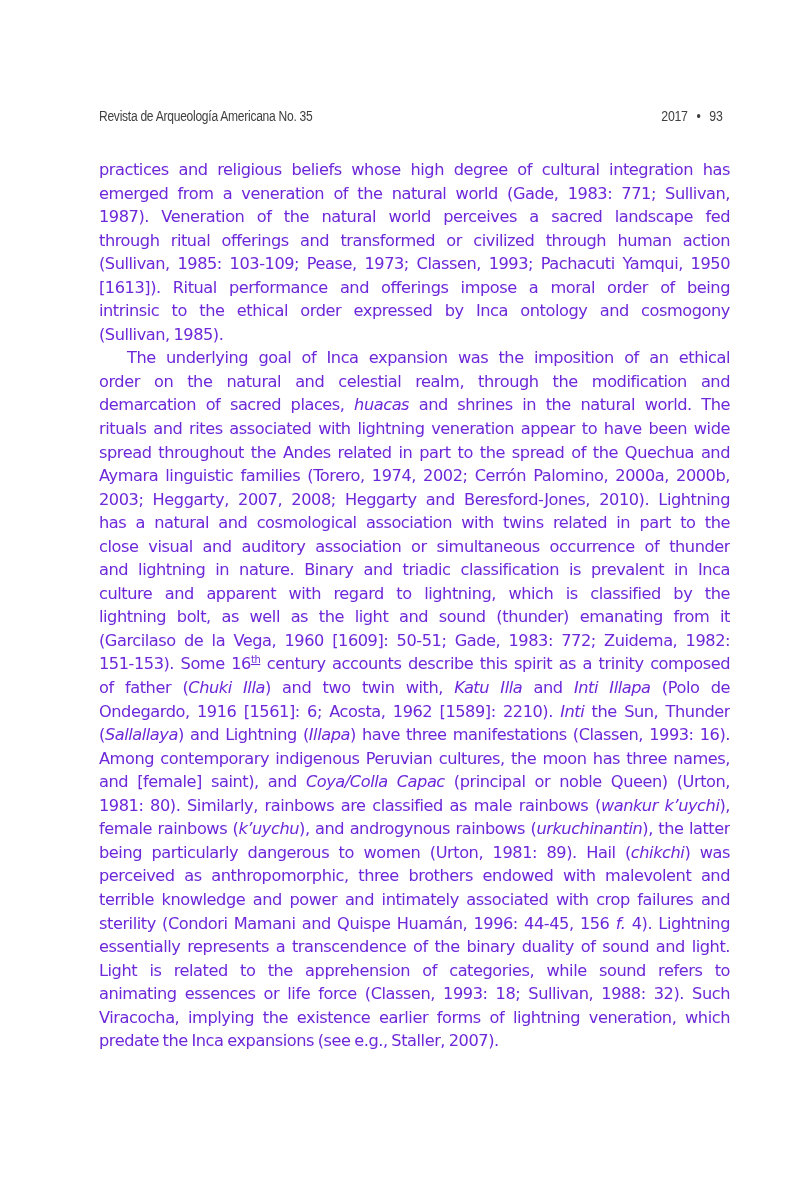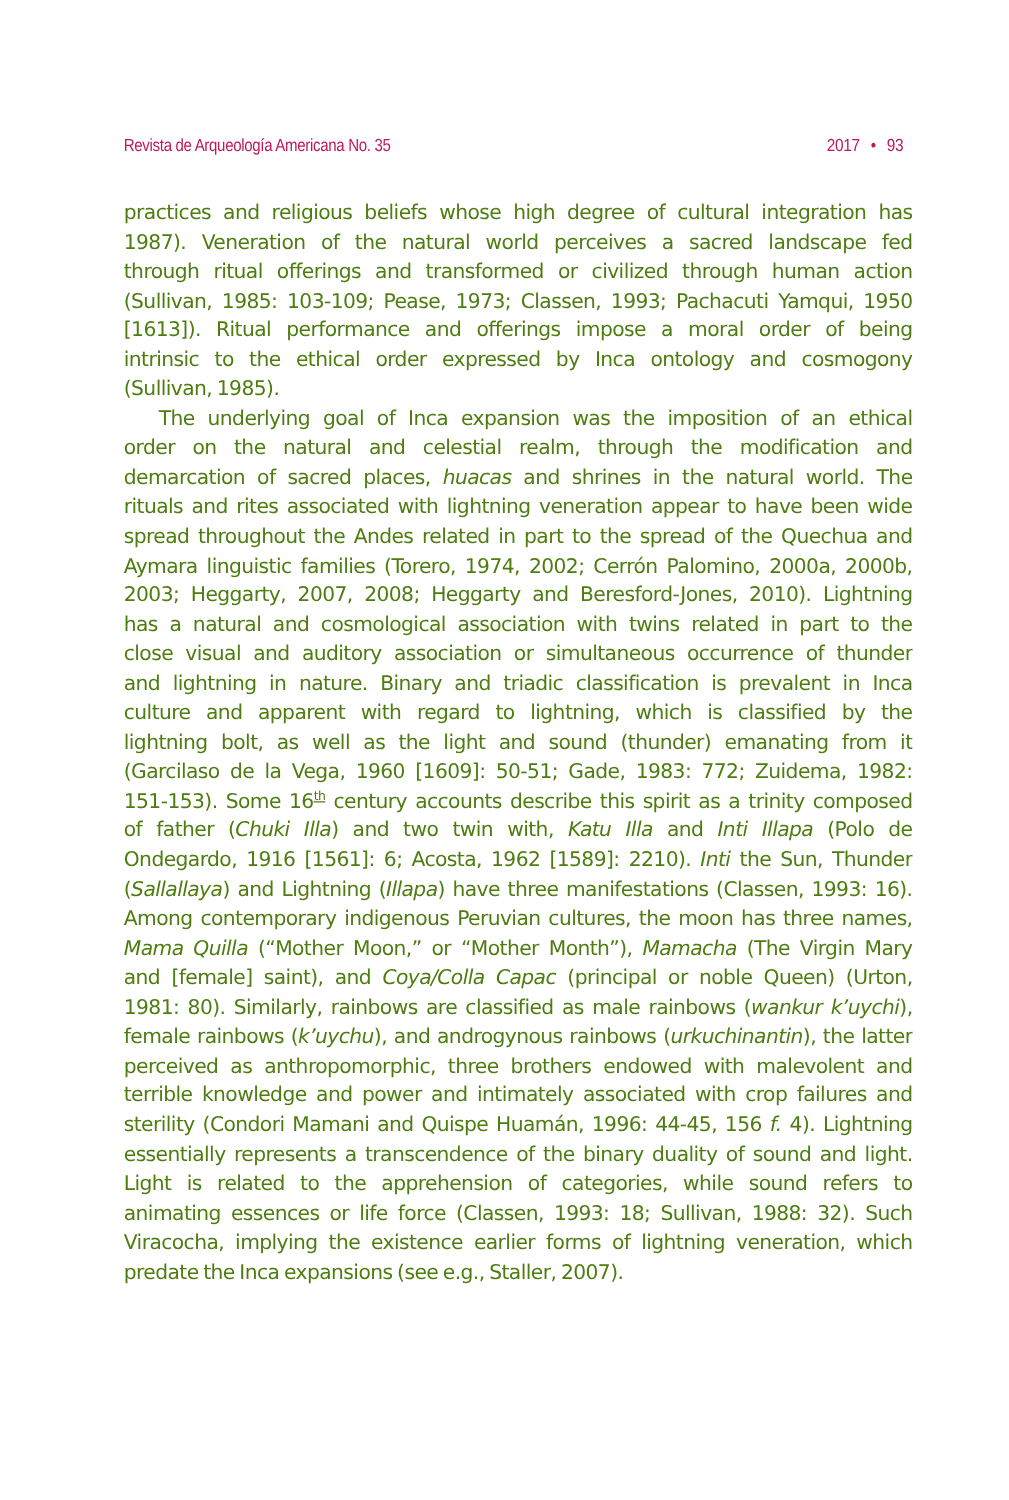--- a/index.html
+++ b/index.html
@@ -1,27 +1,27 @@
 <!DOCTYPE html>
 <html><head>
 <meta charset="utf-8">
 <style>
   html, body { margin: 0; padding: 0; background: #ffffff; }
   body { width: 807px; height: 1200px; position: relative; overflow: hidden; }
   .header {
     position: absolute; left: 99px; top: 108px; width: 624px; height: 22px;
-    font-family: "Liberation Sans", sans-serif; font-size: 14px; color: #be185d;
+    font-family: "Liberation Sans", sans-serif; font-size: 14px; color: #404040;
     letter-spacing: -0.3px;
   }
   .header .left { position: absolute; left: 0; top: 0; transform: scaleX(0.86); transform-origin: left center; white-space: nowrap; }
   .header .right { position: absolute; right: 0; top: 0; white-space: nowrap; transform: scaleX(0.88); transform-origin: right center; }
   .header .bullet { margin: 0 10px; }
   .body {
     position: absolute; left: 99px; top: 158px; width: 631px;
-    font-family: "DejaVu Sans", sans-serif; font-size: 16.2px; color: #4d7c0f;
+    font-family: "DejaVu Sans", sans-serif; font-size: 16.2px; color: #6d28d9;
   }
   .line {
     height: 23.55px; line-height: 23.55px; white-space: nowrap;
     text-align: justify; text-align-last: justify; overflow: hidden;
     letter-spacing: -0.45px; word-spacing: -1px;
   }
   .line.last { text-align-last: left; }
   .line.indent { padding-left: 28px; }
   i { }
   sup { font-size: 10px; line-height: 0; vertical-align: 6px; text-decoration: underline; }
@@ -30,20 +30,21 @@
 <body>
 
 <div class="header">
   <span class="left">Revista de Arqueología Americana No. 35</span>
   <span class="right"><span>2017</span><span class="bullet">•</span><span>93</span></span>
 </div>
 
 <div class="body">
   <div>
     <div class="line">practices and religious beliefs whose high degree of cultural integration has</div>
+    <div class="line">emerged from a veneration of the natural world (Gade, 1983: 771; Sullivan,</div>
     <div class="line">1987). Veneration of the natural world perceives a sacred landscape fed</div>
     <div class="line">through ritual offerings and transformed or civilized through human action</div>
     <div class="line">(Sullivan, 1985: 103-109; Pease, 1973; Classen, 1993; Pachacuti Yamqui, 1950</div>
     <div class="line">[1613]). Ritual performance and offerings impose a moral order of being</div>
     <div class="line">intrinsic to the ethical order expressed by Inca ontology and cosmogony</div>
     <div class="line last">(Sullivan, 1985).</div>
   </div>
   <div>
     <div class="line indent">The underlying goal of Inca expansion was the imposition of an ethical</div>
     <div class="line">order on the natural and celestial realm, through the modification and</div>
@@ -56,24 +57,24 @@
     <div class="line">close visual and auditory association or simultaneous occurrence of thunder</div>
     <div class="line">and lightning in nature. Binary and triadic classification is prevalent in Inca</div>
     <div class="line">culture and apparent with regard to lightning, which is classified by the</div>
     <div class="line">lightning bolt, as well as the light and sound (thunder) emanating from it</div>
     <div class="line">(Garcilaso de la Vega, 1960 [1609]: 50-51; Gade, 1983: 772; Zuidema, 1982:</div>
     <div class="line"><span>151-153). Some 16</span><sup>th</sup><span> century accounts describe this spirit as a trinity composed</span></div>
     <div class="line"><span>of father (</span><i>Chuki Illa</i><span>) and two twin with, </span><i>Katu Illa</i><span> and </span><i>Inti Illapa</i><span> (Polo de</span></div>
     <div class="line"><span>Ondegardo, 1916 [1561]: 6; Acosta, 1962 [1589]: 2210). </span><i>Inti</i><span> the Sun, Thunder</span></div>
     <div class="line"><span>(</span><i>Sallallaya</i><span>) and Lightning (</span><i>Illapa</i><span>) have three manifestations (Classen, 1993: 16).</span></div>
     <div class="line">Among contemporary indigenous Peruvian cultures, the moon has three names,</div>
-    <div class="line"><i>Mama Quilla</i><span> (“Mother Moon,” or “Mother Month”), </span><i>Mamacha</i><span> (The Virgin Mary</span></div>
     <div class="line"><span>and [female] saint), and </span><i>Coya/Colla Capac</i><span> (principal or noble Queen) (Urton,</span></div>
     <div class="line"><span>1981: 80). Similarly, rainbows are classified as male rainbows (</span><i>wankur k’uychi</i><span>),</span></div>
     <div class="line"><span>female rainbows (</span><i>k’uychu</i><span>), and androgynous rainbows (</span><i>urkuchinantin</i><span>), the latter</span></div>
+    <div class="line"><span>being particularly dangerous to women (Urton, 1981: 89). Hail (</span><i>chikchi</i><span>) was</span></div>
     <div class="line">perceived as anthropomorphic, three brothers endowed with malevolent and</div>
     <div class="line">terrible knowledge and power and intimately associated with crop failures and</div>
     <div class="line"><span>sterility (Condori Mamani and Quispe Huamán, 1996: 44-45, 156 </span><i>f.</i><span> 4). Lightning</span></div>
     <div class="line">essentially represents a transcendence of the binary duality of sound and light.</div>
     <div class="line">Light is related to the apprehension of categories, while sound refers to</div>
     <div class="line">animating essences or life force (Classen, 1993: 18; Sullivan, 1988: 32). Such</div>
     <div class="line">Viracocha, implying the existence earlier forms of lightning veneration, which</div>
     <div class="line last">predate the Inca expansions (see e.g., Staller, 2007).</div>
   </div>
 </div>

